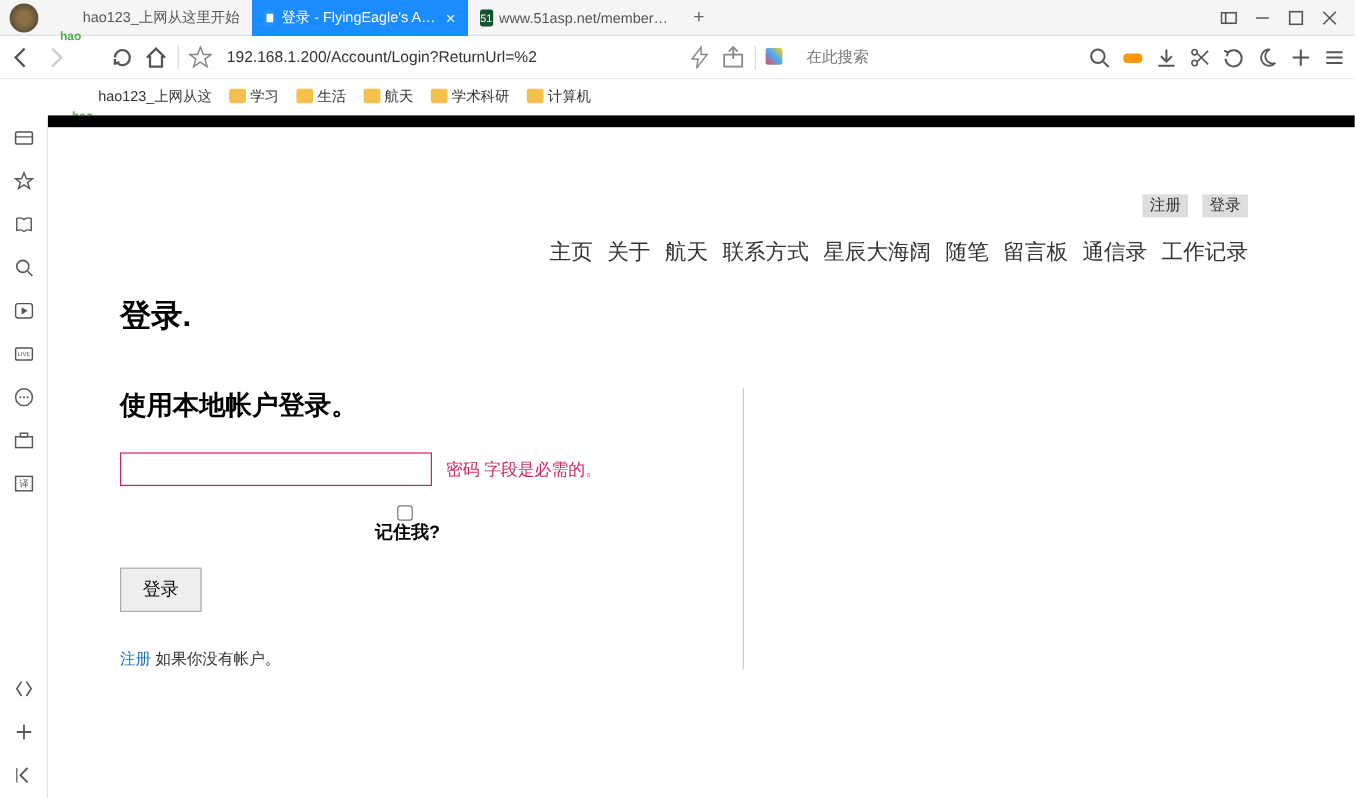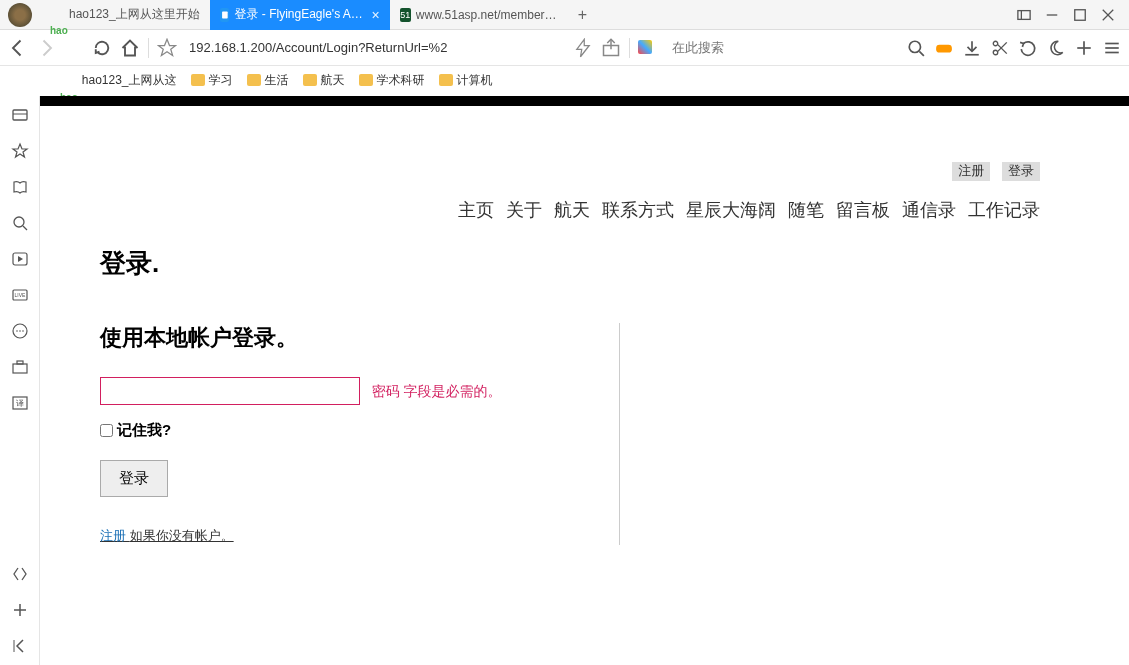--- a/index.html
+++ b/index.html
@@ -53,27 +53,27 @@
 .col-left { flex: 0 0 520px; padding-right: 40px; border-right: 1px solid #ccc; }
 .col-right { flex: 1; padding-left: 40px; }
 
 h3.section-h { font-size: 22px; font-weight: bold; margin-bottom: 24px; }
 
 .form-row { margin-bottom: 16px; }
 .form-label { display: block; font-size: 14px; color: #333; margin-bottom: 6px; }
 .form-input { width: 260px; height: 28px; border: 1px solid #d21f5f; background: #fff; padding: 0 4px; }
 .err-msg { color: #d21f5f; font-size: 14px; margin-left: 8px; }
 
-.cb-row { margin: 8px 0 20px; display: flex; align-items: center; }
+.cb-row { margin: 8px 0 20px; display: flex; align-items: center; flex-direction: column; }
 .cb-row input { margin-right: 4px; }
 .cb-row label { font-weight: bold; font-size: 15px; }
 
 .login-btn { background: #eee; border: 1px solid #aaa; padding: 8px 18px; font-size: 15px; cursor: pointer; }
 
-.reg-line { margin-top: 30px; font-size: 13px; color: #333; text-decoration: underline; }
+.reg-line { margin-top: 30px; font-size: 13px; color: #333; }
 .reg-line a { color: #1a6fb5; text-decoration: none; }
 
 .ext-box { border: 1px solid #bbb; padding: 14px 18px; font-size: 13px; color: #333; line-height: 1.7; }
 .ext-box a { color: #1a6fb5; text-decoration: underline; }
 
 svg { width: 100%; height: 100%; }
 .favicon-blue { background: #2196f3; }
 .favicon-green { background: #14532d; color: #fff; font-size: 9px; text-align: right; line-height: 14px; }
 .hao-icon { color: #4caf50; font-size: 10px; font-weight: bold; margin-top: 35px; }
 .site-logo { width: 14px; height: 14px; display: inline-flex; align-items: center; justify-content: center; border-radius: 2px; }

